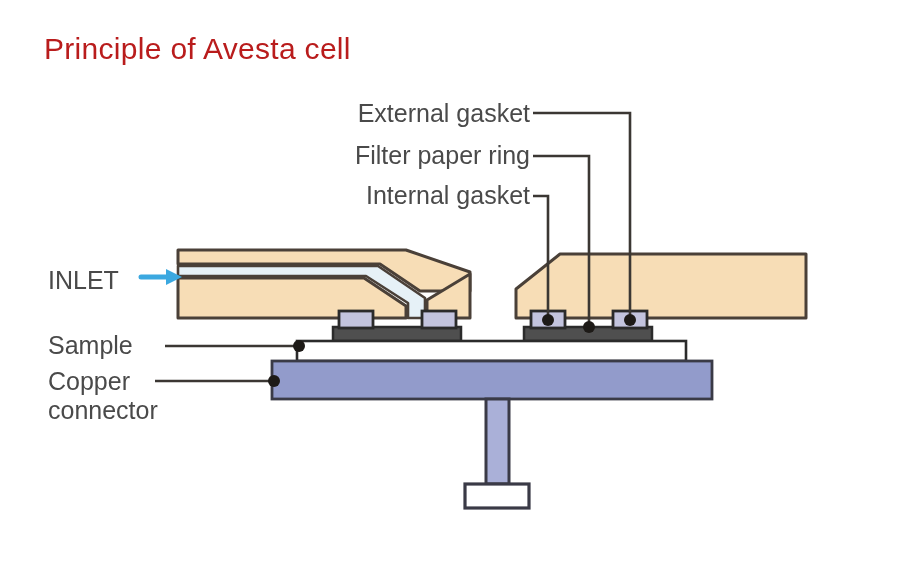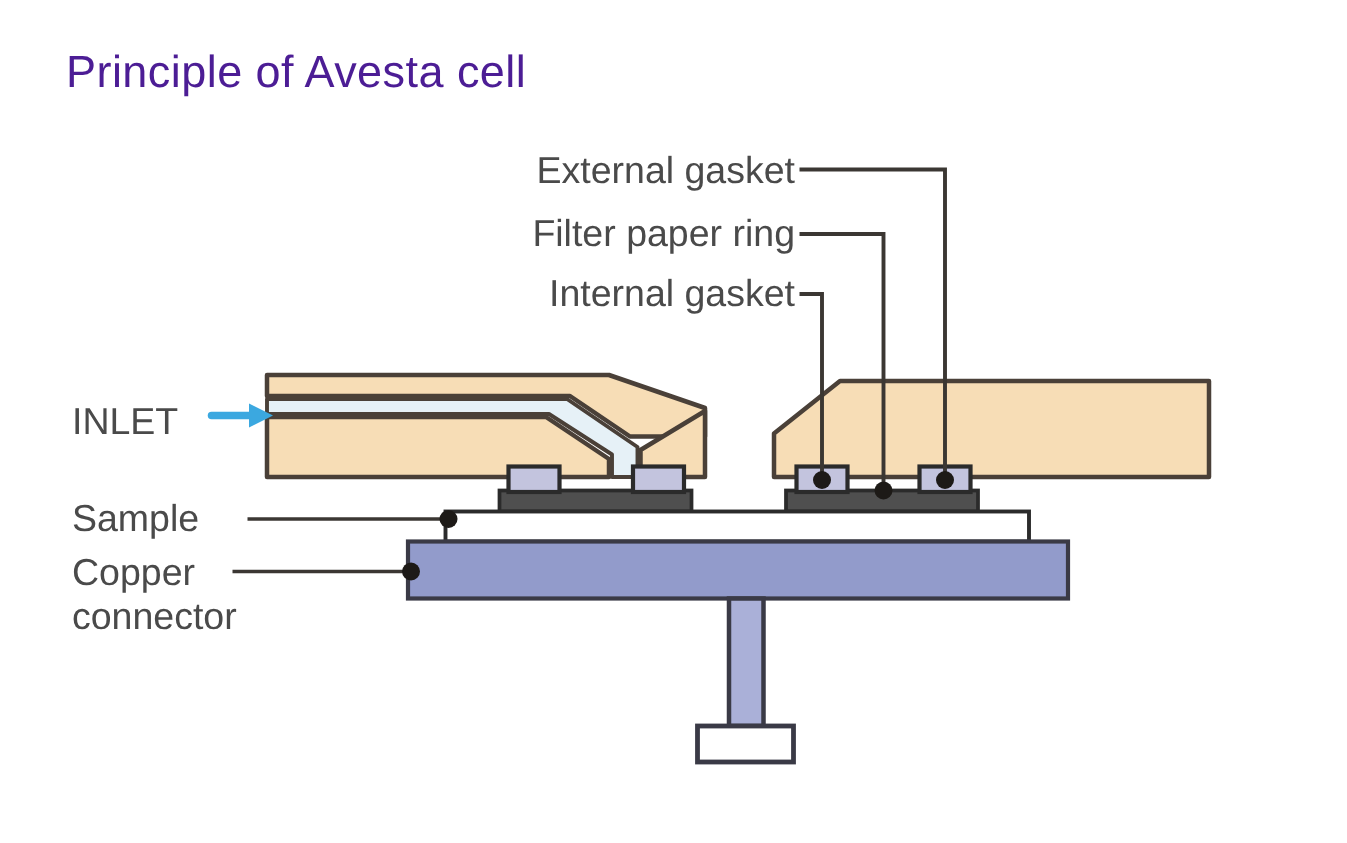--- a/index.html
+++ b/index.html
@@ -22,21 +22,21 @@
     width: 898px;
     height: 562px;
   }
   #page-title {
     position: absolute;
     left: 44px;
     top: 32px;
     font-size: 30px;
     font-weight: 400;
     letter-spacing: 0.3px;
-    color: #4c1d95;
+    color: #b91c1c;
     white-space: nowrap;
     margin: 0;
   }
   svg#cell-svg {
     position: absolute;
     left: 0;
     top: 0;
     width: 898px;
     height: 562px;
     display: block;

